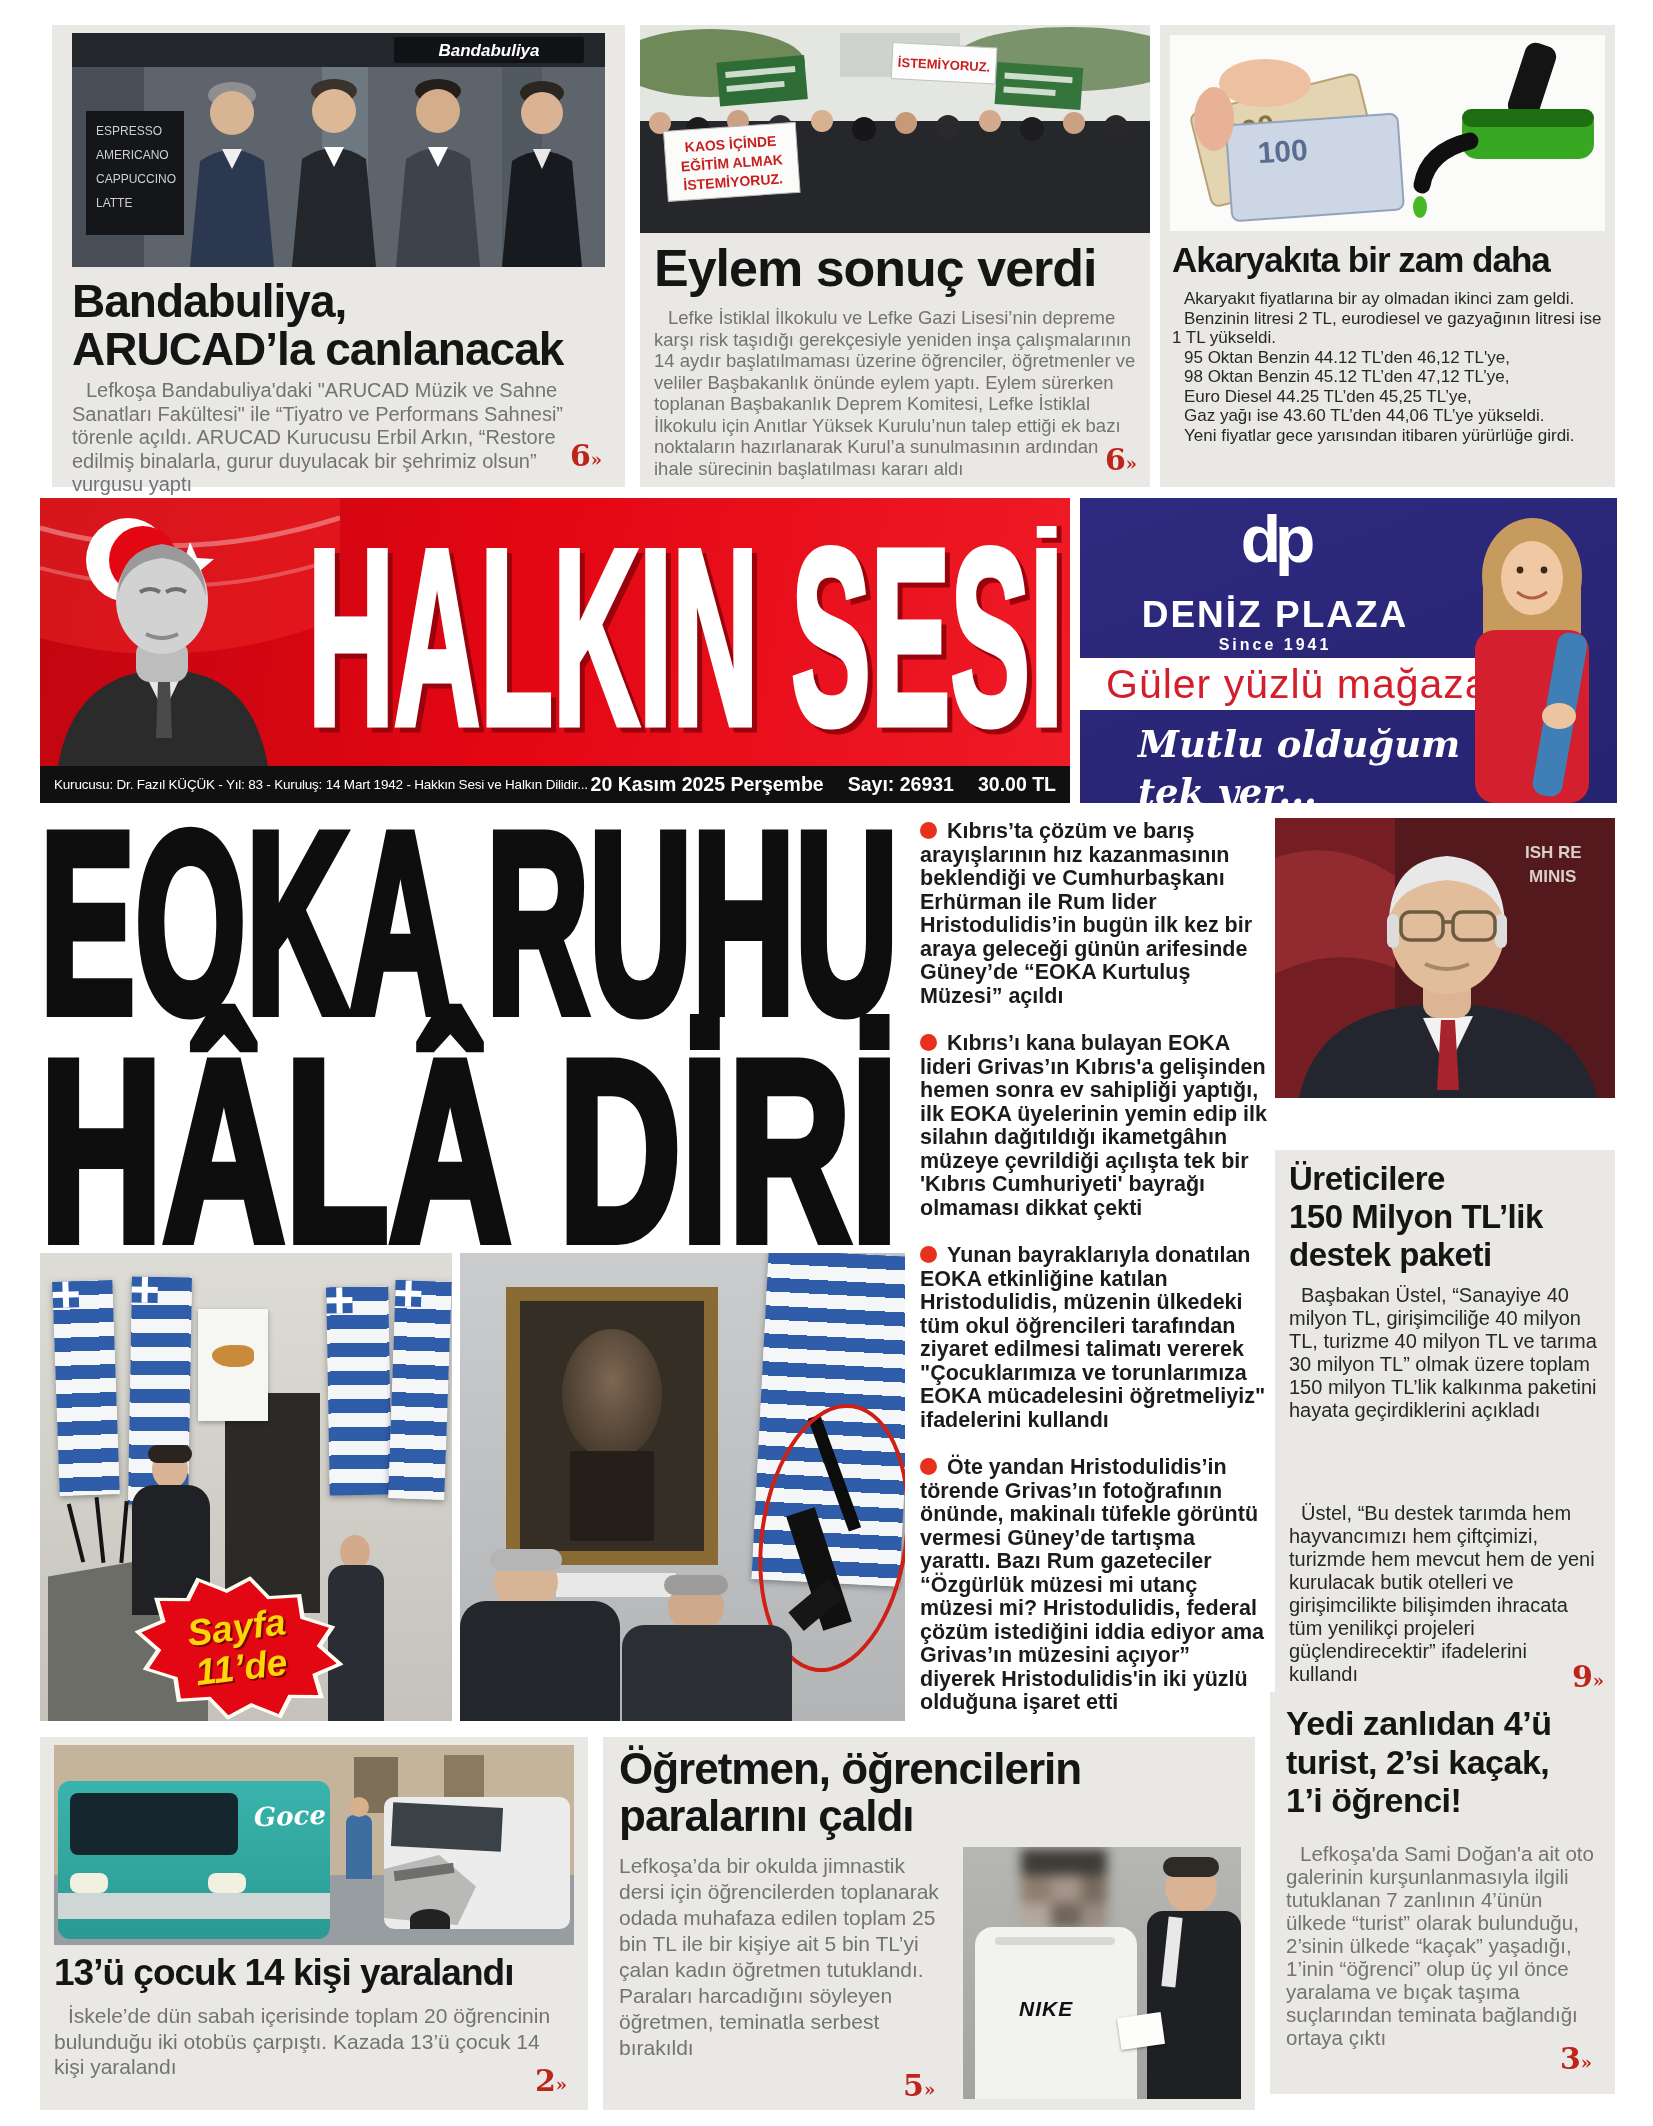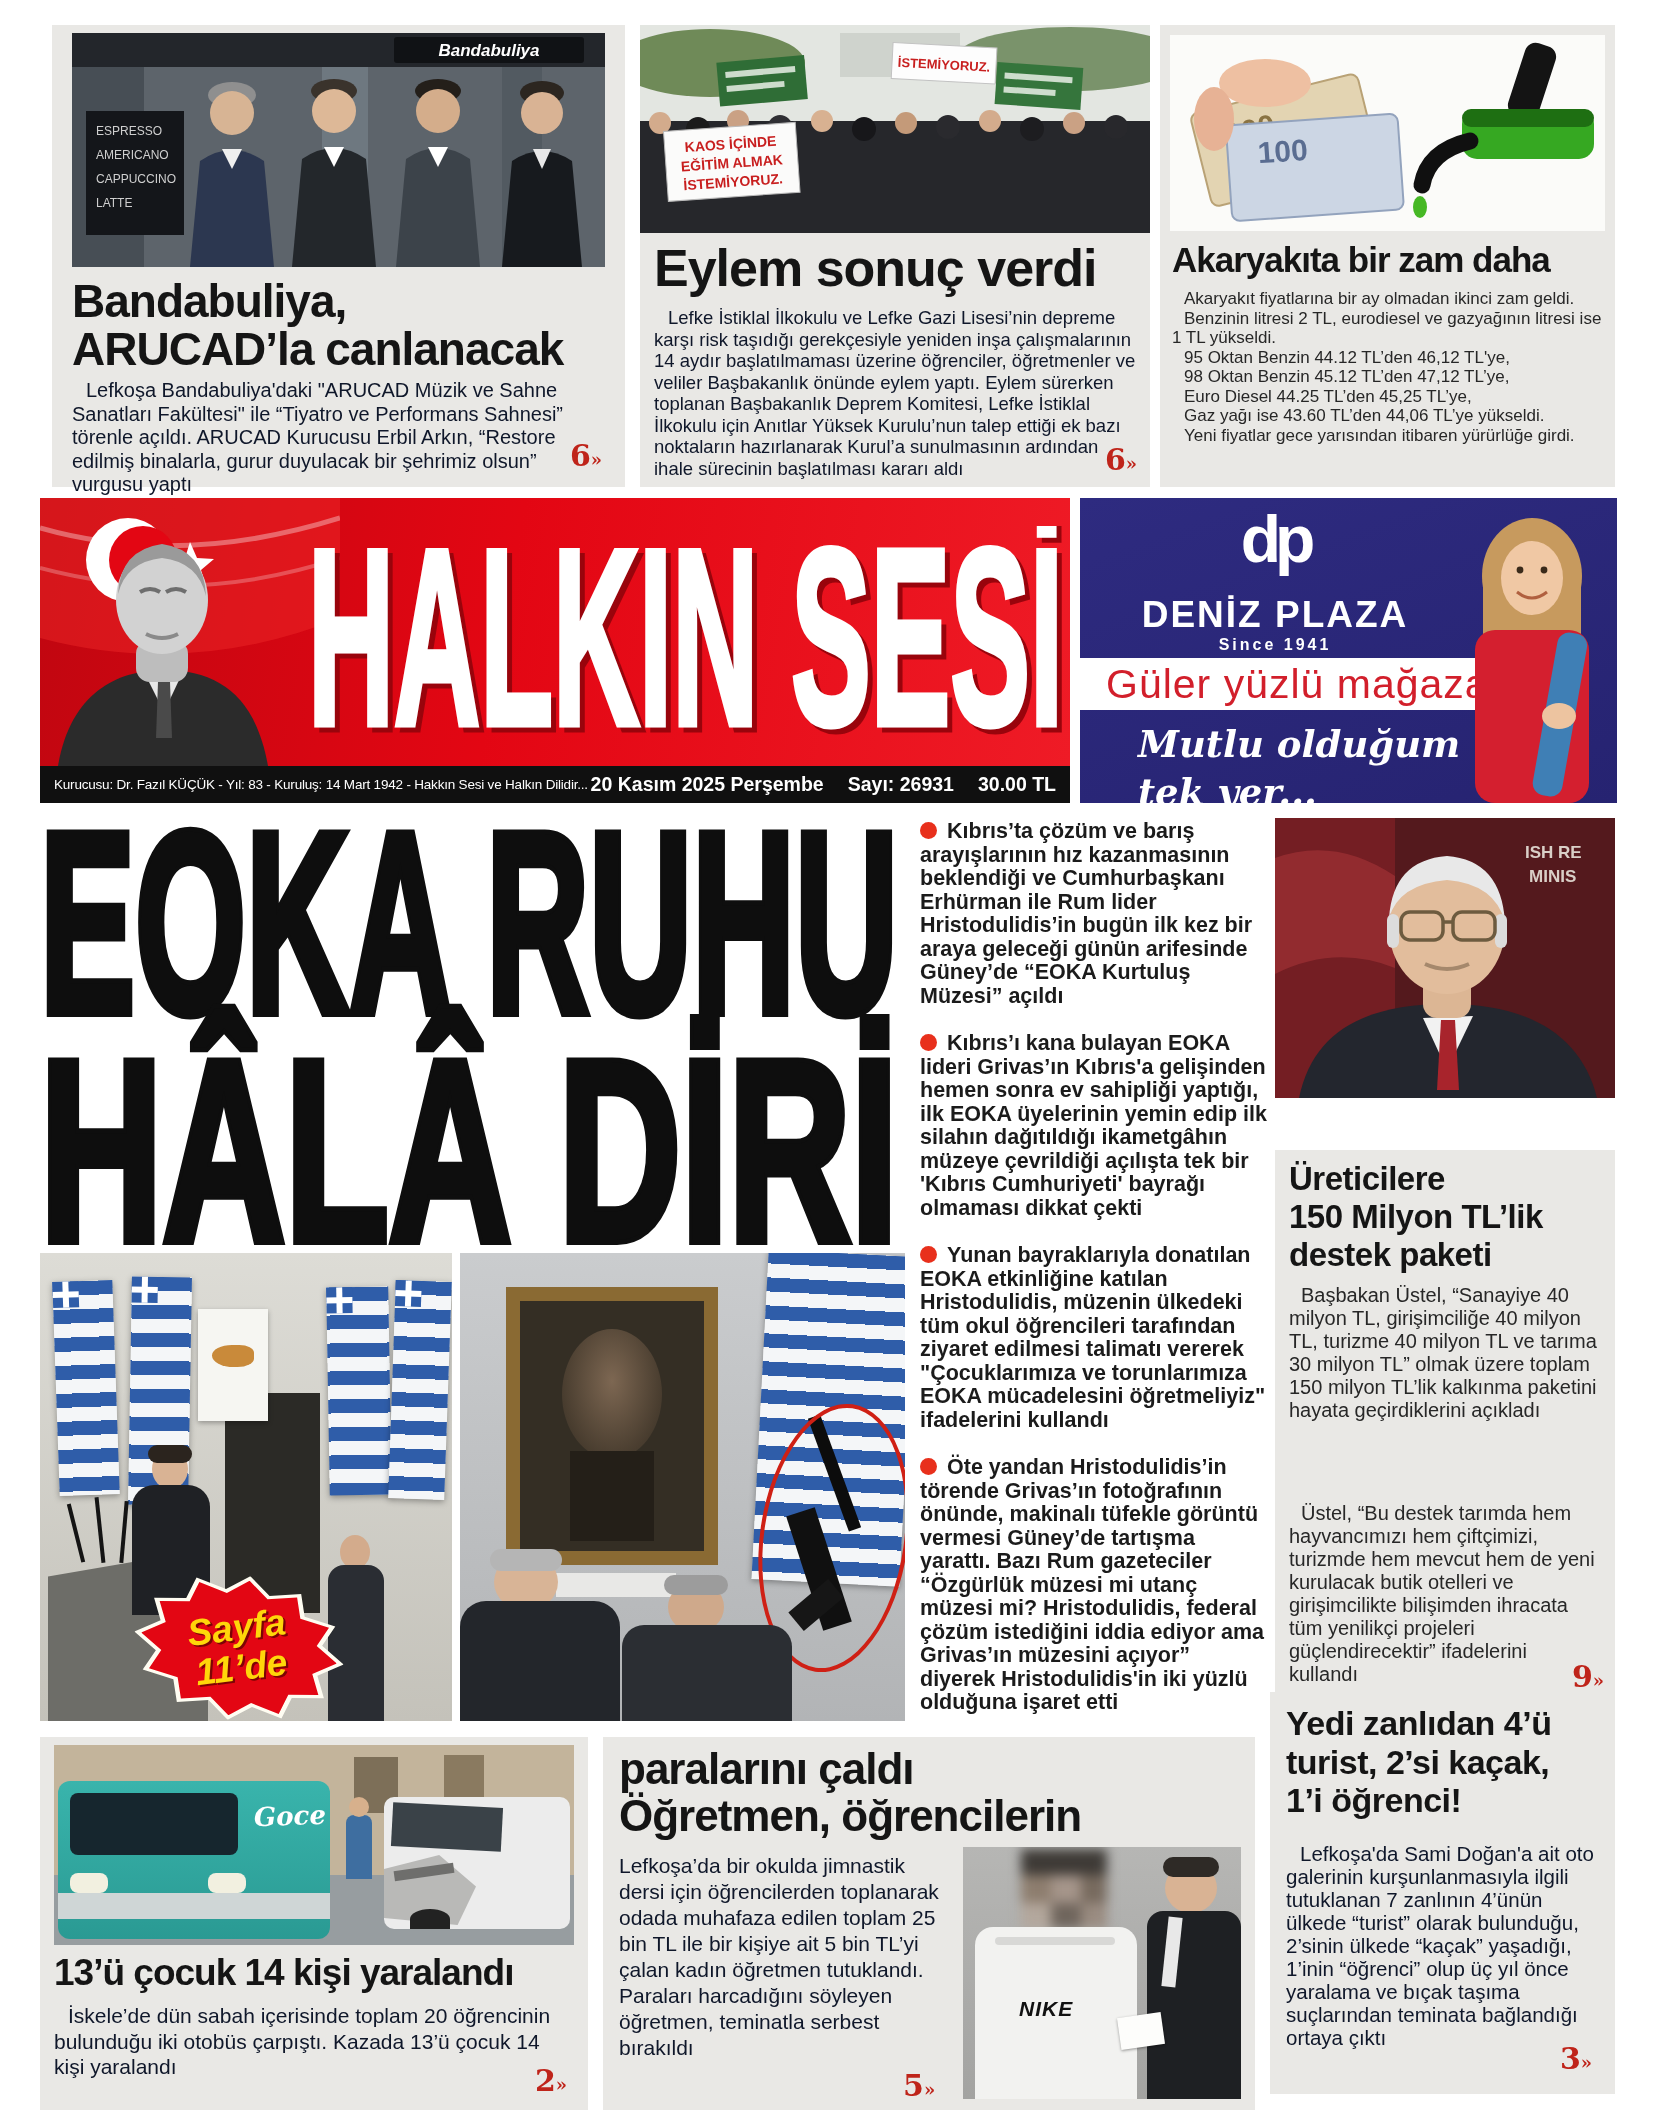--- a/index.html
+++ b/index.html
@@ -3,21 +3,21 @@
 <meta charset="utf-8">
 <style>
   html,body{margin:0;padding:0;background:#ffffff;}
   .page{position:relative;width:1653px;height:2126px;background:#fff;
         font-family:"Liberation Sans",sans-serif;overflow:hidden;}
   .abs{position:absolute;}
   .box{position:absolute;background:#e9e8e5;}
   .photo{position:absolute;overflow:hidden;background:#c8c8c8;}
   .hl{position:absolute;margin:0;color:#151515;font-weight:bold;letter-spacing:-1px;}
   .hl span{display:block;}
-  .bp{position:absolute;margin:0;color:#0f172a;}
+  .bp{position:absolute;margin:0;color:#737373;}
   .bp3{margin:0;color:#272727;text-indent:12px;}
   .ref{position:absolute;color:#bf241a;font-family:"DejaVu Serif",serif;font-weight:bold;
        font-size:30px;line-height:30px;white-space:nowrap;}
   .ref .arr{font-size:0.6em;letter-spacing:-3px;}
   .indent{text-indent:14px;}
   
   .masthead{position:absolute;background:linear-gradient(100deg,#c00610 0%,#e30613 45%,#ef1b26 100%);}
   .infobar{position:absolute;background:#101010;color:#fff;display:flex;align-items:center;
            justify-content:space-between;padding:0 14px;box-sizing:border-box;}
   .ib-left{font-size:13.5px;font-weight:normal;letter-spacing:-0.2px;white-space:nowrap;}
@@ -382,22 +382,22 @@
     </div>
     <h2 class="hl" style="left:14px;top:216px;font-size:37px;line-height:40px">
       <span>13’ü çocuk 14 kişi yaralandı</span>
     </h2>
     <p class="bp indent" style="left:14px;top:266px;width:512px;font-size:21px;line-height:25.5px">İskele’de dün sabah içerisinde toplam 20 öğrencinin bulunduğu iki otobüs çarpıştı. Kazada 13’ü çocuk 14 kişi yaralandı</p>
     <div class="ref" style="right:24px;bottom:10px"><span>2</span><span class="arr">»</span></div>
   </section>
 
   <section class="box" style="left:603px;top:1737px;width:652px;height:373px">
     <h2 class="hl" style="left:16px;top:8px;font-size:44px;line-height:47px">
+      <span>Öğretmen, öğrencilerin</span>
       <span>paralarını çaldı</span>
-      <span>Öğretmen, öğrencilerin</span>
     </h2>
     <p class="bp" style="left:16px;top:116px;width:328px;font-size:21px;line-height:26px">Lefkoşa’da bir okulda jimnastik dersi için öğrencilerden toplanarak odada muhafaza edilen toplam 25 bin TL ile bir kişiye ait 5 bin TL’yi çalan kadın öğretmen tutuklandı. Paraları harcadığını söyleyen öğretmen, teminatla serbest bırakıldı</p>
     <div class="ref" style="left:300px;top:334px"><span>5</span><span class="arr">»</span></div>
     <div class="photo" style="left:360px;top:110px;width:278px;height:252px;background:linear-gradient(180deg,#b6b6b4,#a3a3a1)">
       <div class="abs" style="left:58px;top:2px;width:86px;height:80px;overflow:hidden;filter:blur(6px)">
         <div class="abs" style="left:0;top:0;width:86px;height:26px;background:#3e3a36"></div>
         <div class="abs" style="left:0;top:26px;width:30px;height:28px;background:#8d7d6e"></div>
         <div class="abs" style="left:30px;top:26px;width:30px;height:28px;background:#a5958a"></div>
         <div class="abs" style="left:60px;top:26px;width:26px;height:28px;background:#776a5e"></div>
         <div class="abs" style="left:0;top:54px;width:30px;height:26px;background:#b3a79c"></div>

